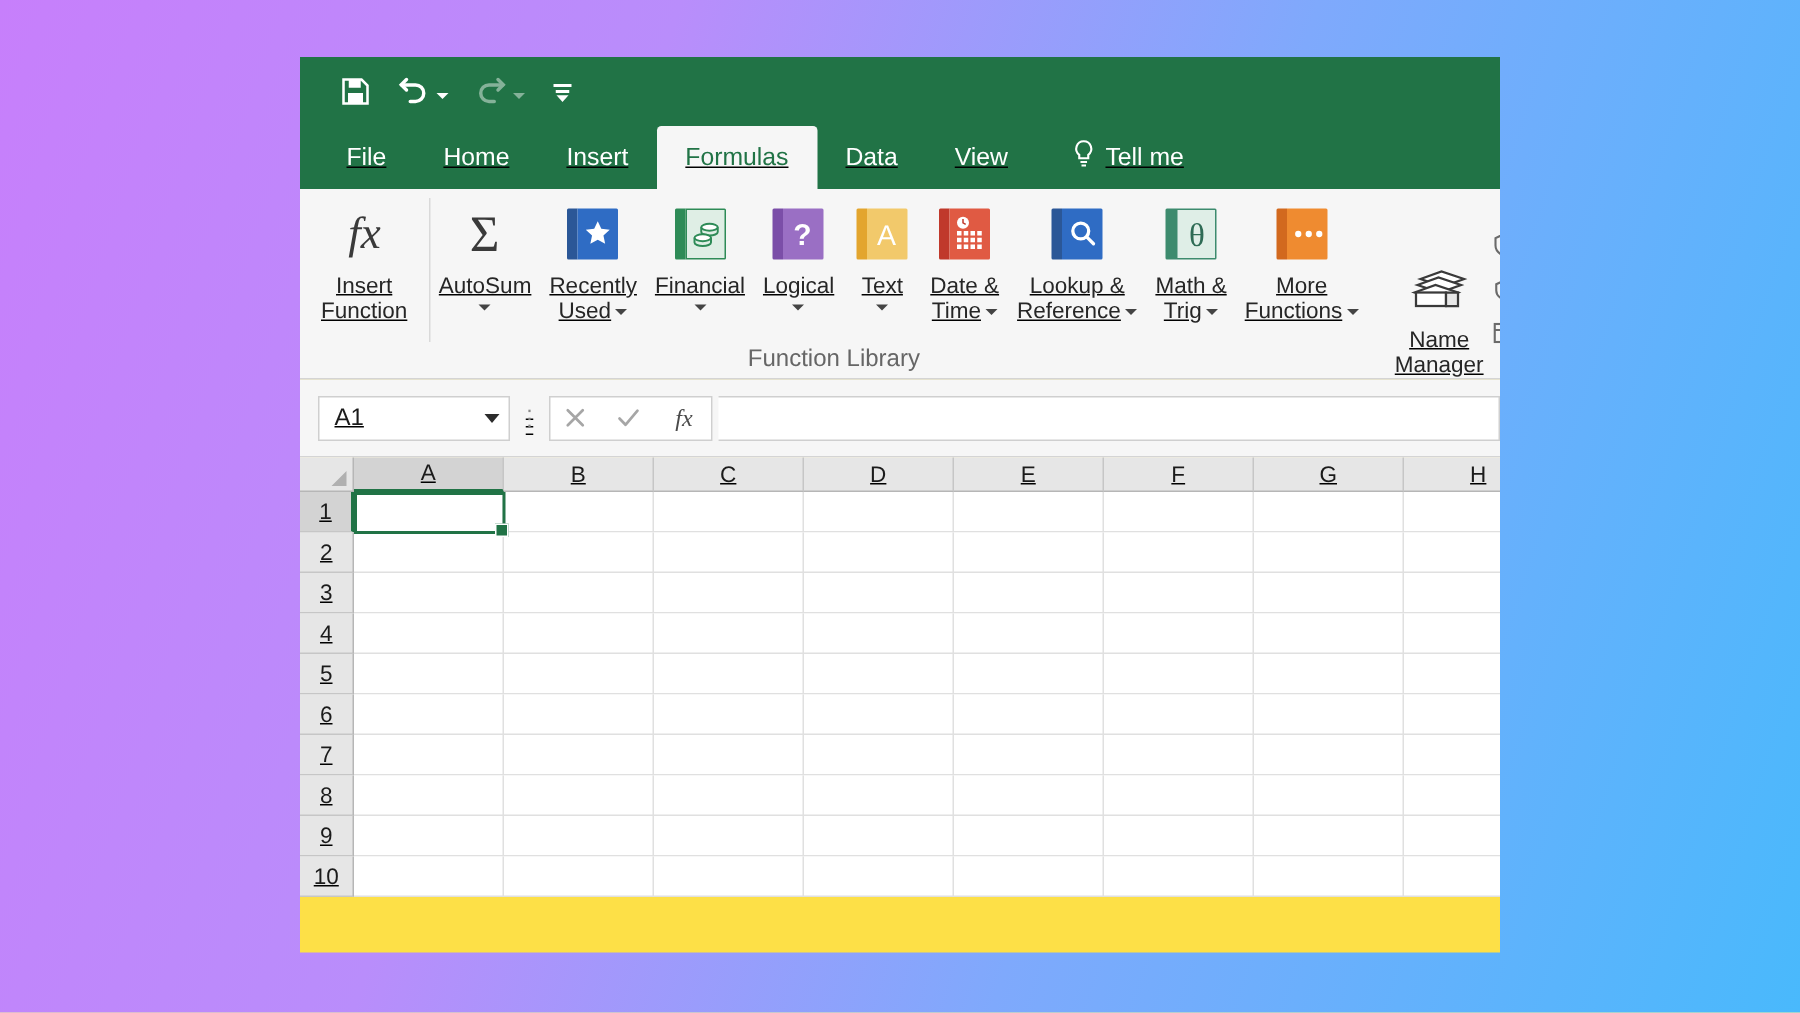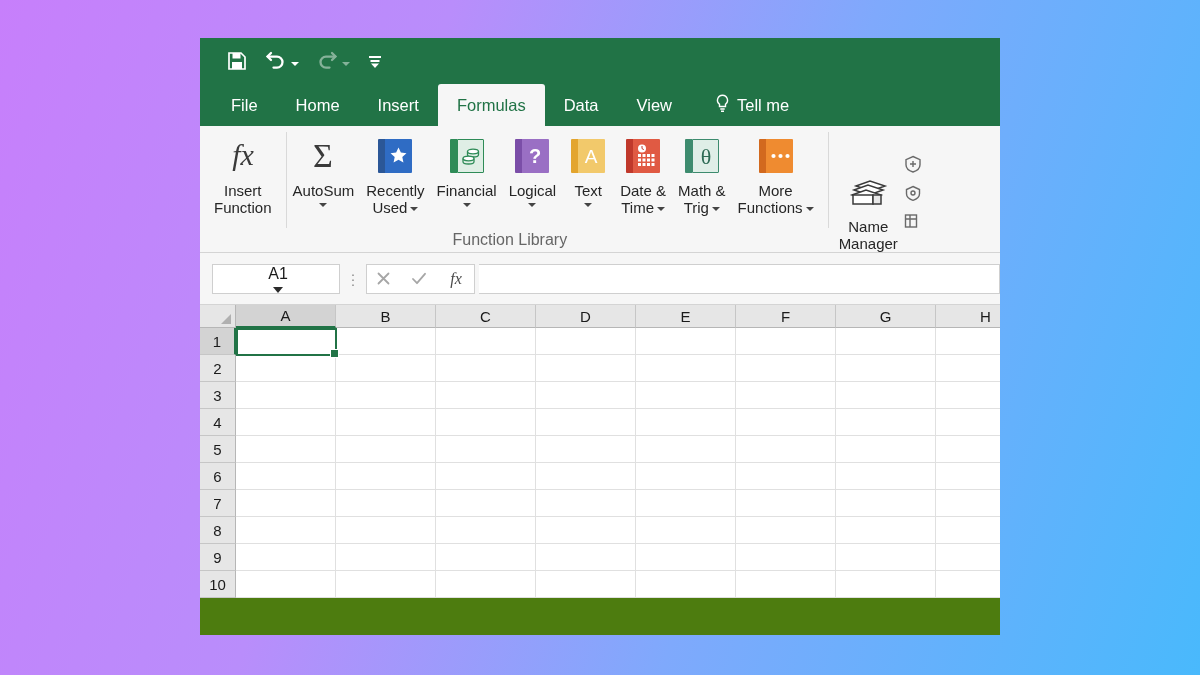--- a/index.html
+++ b/index.html
@@ -12,21 +12,22 @@
     background: linear-gradient(108deg, #c77ffb 0%, #b98dfb 32%, #7fa9fc 62%, #49b9fc 100%);
     position: relative;
   }
 
   
   #excel-window {
     position: absolute;
     left: 200px; top: 38px;
     width: 800px; height: 597px;
     overflow: hidden;
-    background: #4d7c0f;
+    background: #fde047;
+    text-decoration: underline;
   }
 
   
   .qat-bar {
     height: 46px;
     background: #217346;
     display: flex;
     align-items: center;
     padding-left: 26px;
     gap: 17px;
@@ -172,21 +173,20 @@
     border-bottom: 1px solid #d4d4d4;
   }
   .name-box {
     width: 128px; height: 30px;
     background: #ffffff;
     border: 1px solid #cfcfcf;
     display: flex; align-items: center;
     padding: 0 6px 0 10px;
     font-size: 16px; color: #1b1b1b;
     justify-content: space-between;
-    flex-direction: column;
   }
   .name-box .caret {
     width: 0; height: 0;
     border-left: 5px solid transparent;
     border-right: 5px solid transparent;
     border-top: 6px solid #2b2b2b;
   }
   .fb-dots {
     width: 26px; text-align: center;
     color: #8a8a8a; font-size: 15px; letter-spacing: 0;
@@ -449,20 +449,34 @@
                 <rect x="11" y="20" width="3" height="3"></rect>
                   <rect x="15.5" y="20" width="3" height="3"></rect>
               </g>
             </svg>
           </div>
         </div>
         <div class="rb-label">Date &amp;</div>
         <div class="rb-label"><span>Time</span><span class="dd"></span></div>
       </div>
 
+      <div class="rb-item">
+        <div class="rb-icon">
+          <div class="book">
+            <div class="spine" style="background:#2b5797;"></div>
+            <div class="page" style="background:#2f6cc4;"></div>
+            <svg style="position:absolute;left:11px;top:7px;" width="20" height="20" viewBox="0 0 20 20" fill="none" stroke="#ffffff" stroke-width="2.2">
+              <circle cx="8.5" cy="8" r="5.3"></circle>
+              <path d="M12.6 12.1 L17 16.5" stroke-linecap="round"></path>
+            </svg>
+          </div>
+        </div>
+        <div class="rb-label">Lookup &amp;</div>
+        <div class="rb-label"><span>Reference</span><span class="dd"></span></div>
+      </div>
 
       <div class="rb-item">
         <div class="rb-icon">
           <div class="book">
             <div class="spine" style="background:#3d8b6e;"></div>
             <div class="page" style="background:#dfeee7;border:1px solid #3d8b6e;"></div>
             <svg style="position:absolute;left:12px;top:4px;" width="18" height="26" viewBox="0 0 18 26">
               <text x="9" y="21" font-family="Liberation Serif, serif" font-size="22" fill="#2e6b55" text-anchor="middle">θ</text>
             </svg>
           </div>

